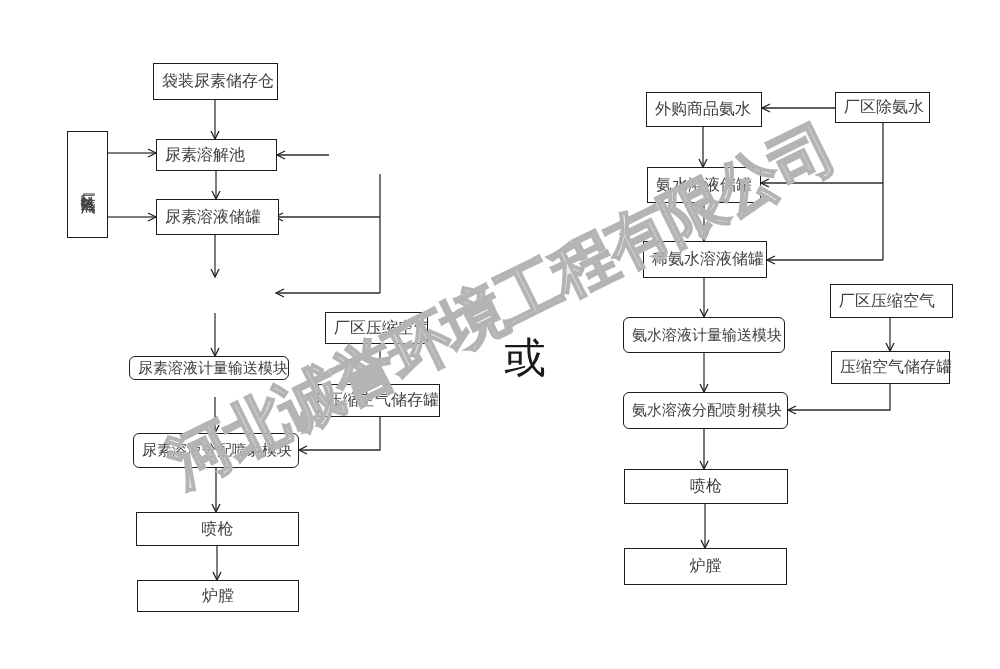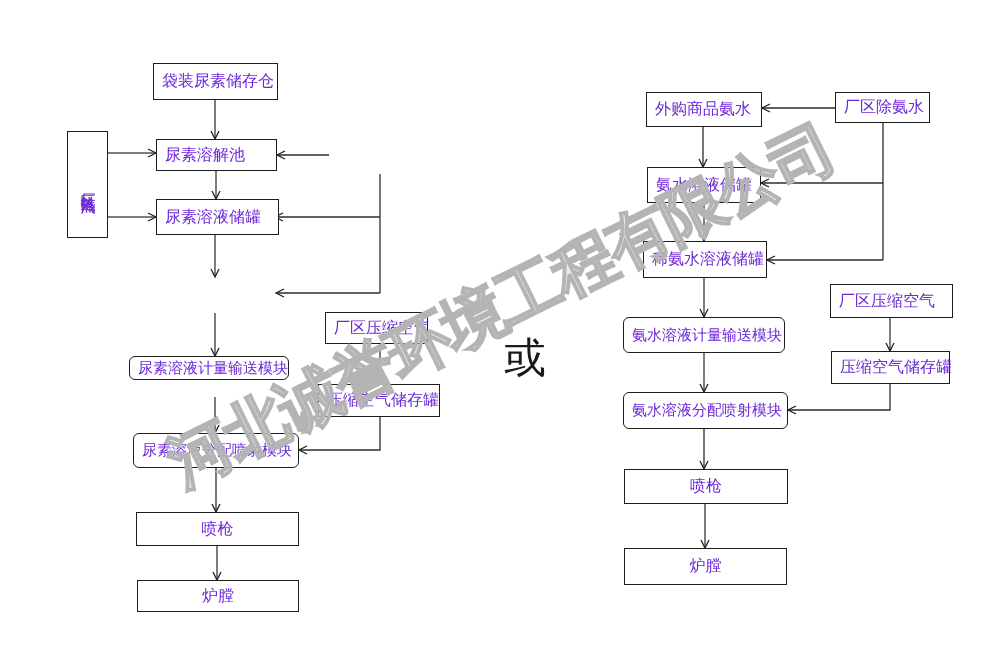--- a/index.html
+++ b/index.html
@@ -1,21 +1,21 @@
 <!DOCTYPE html>
 <html><head>
 <meta charset="utf-8">
 <style>
   html,body{margin:0;padding:0;background:#fff;}
   .canvas{position:relative;width:1000px;height:669px;background:#ffffff;
           font-family:"Liberation Serif",serif;overflow:hidden;}
   .connectors{position:absolute;left:0;top:0;width:1000px;height:669px;z-index:1;}
   .fbox{position:absolute;box-sizing:border-box;border:1.5px solid #1d1d1d;background:#ffffff;
         display:flex;align-items:center;justify-content:flex-start;padding-left:8px;
-        font-size:16px;color:#6d28d9;white-space:nowrap;z-index:2;}
+        font-size:16px;color:#404040;white-space:nowrap;z-index:2;}
   .fbox.long{font-size:15px;border-radius:6px;}
   .fbox.center{justify-content:center;padding-left:0;}
   .fbox.vbox{writing-mode:vertical-rl;text-orientation:upright;justify-content:center;
              align-items:center;padding-left:0;font-size:15px;letter-spacing:1px;}
   .or-label{position:absolute;left:493px;top:330px;width:64px;text-align:center;
             font-size:42px;color:#1a1a1a;z-index:2;}
   .watermark{position:absolute;left:131px;top:266px;width:740px;height:80px;line-height:80px;
              text-align:center;font-size:63px;font-weight:bold;letter-spacing:-2px;
              color:rgba(185,185,185,0.28);-webkit-text-stroke:2px #b4b4b4;
              transform:rotate(-26.3deg);transform-origin:center center;

